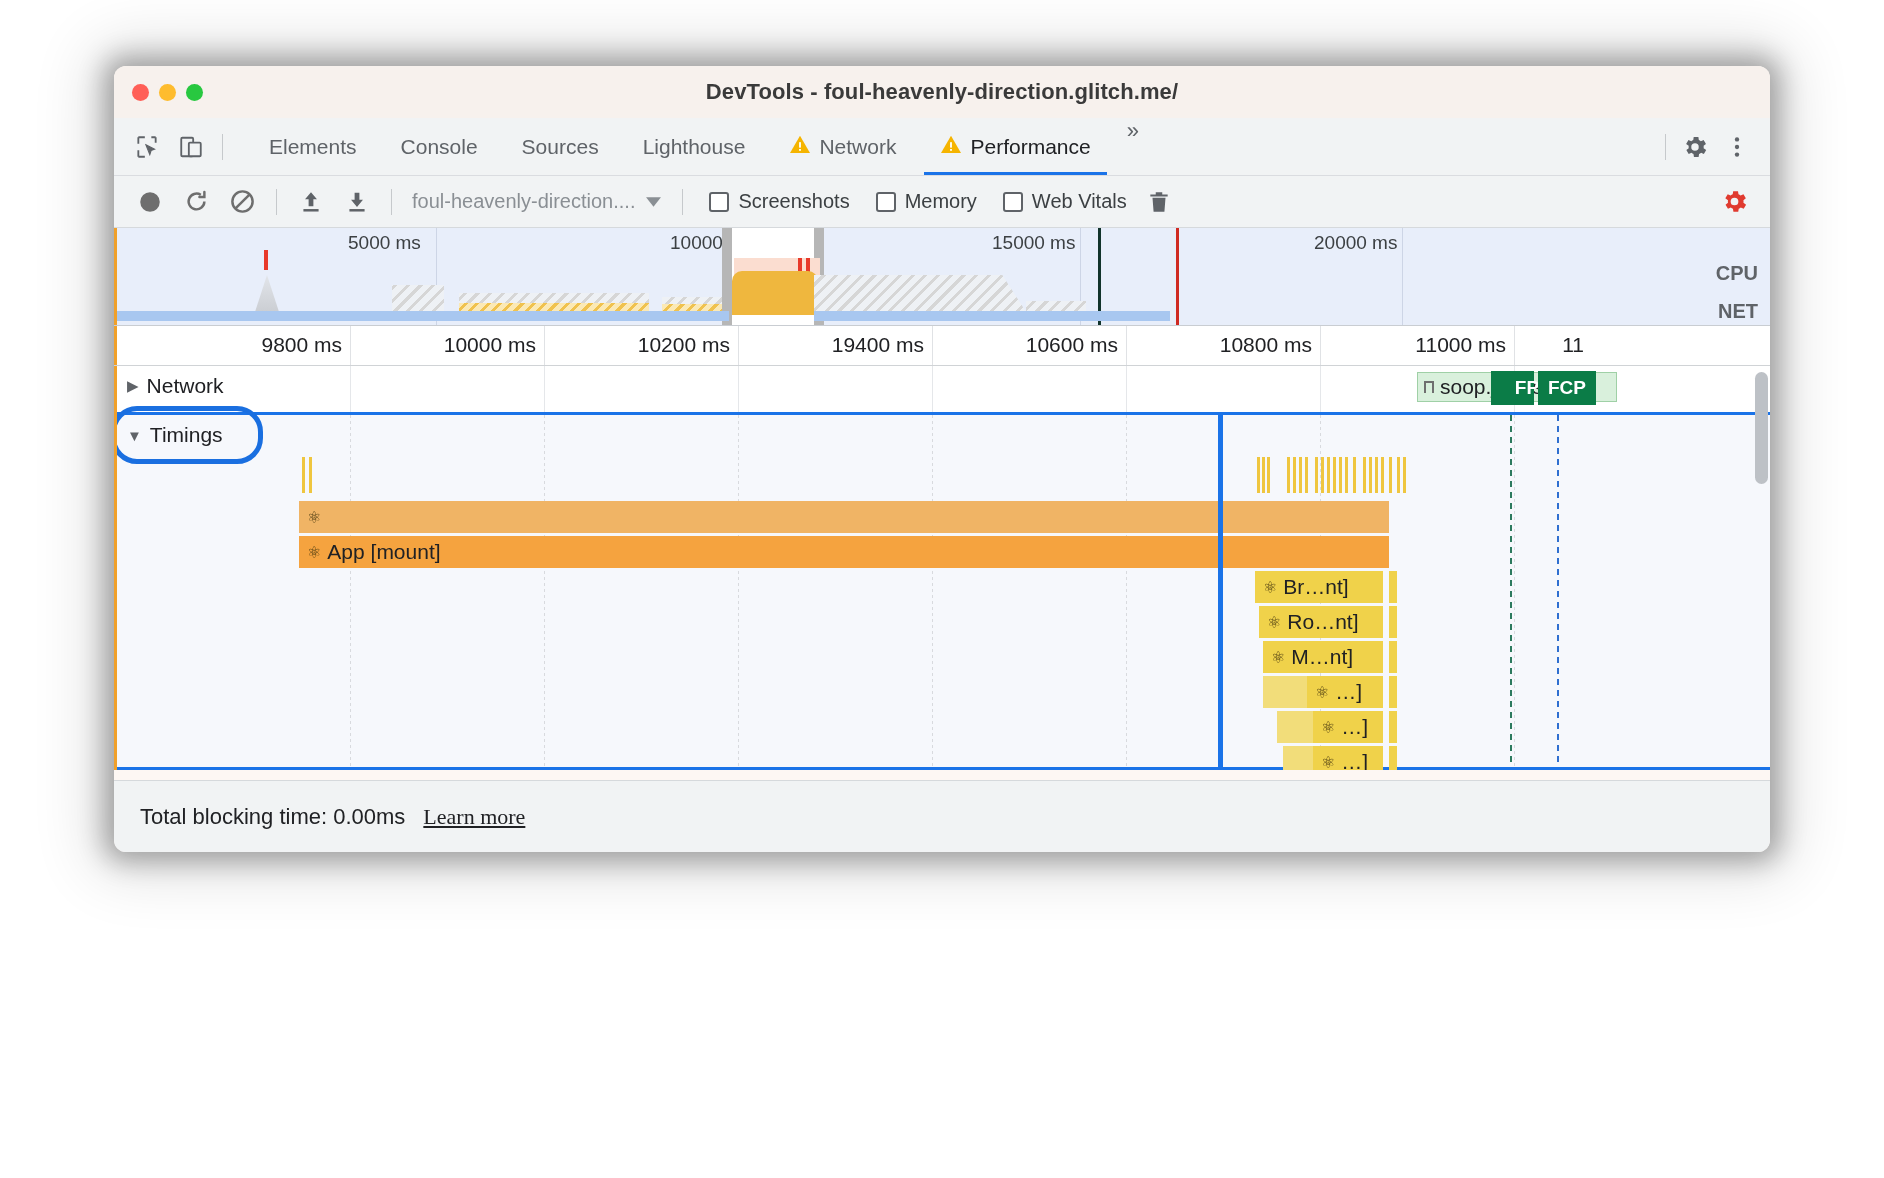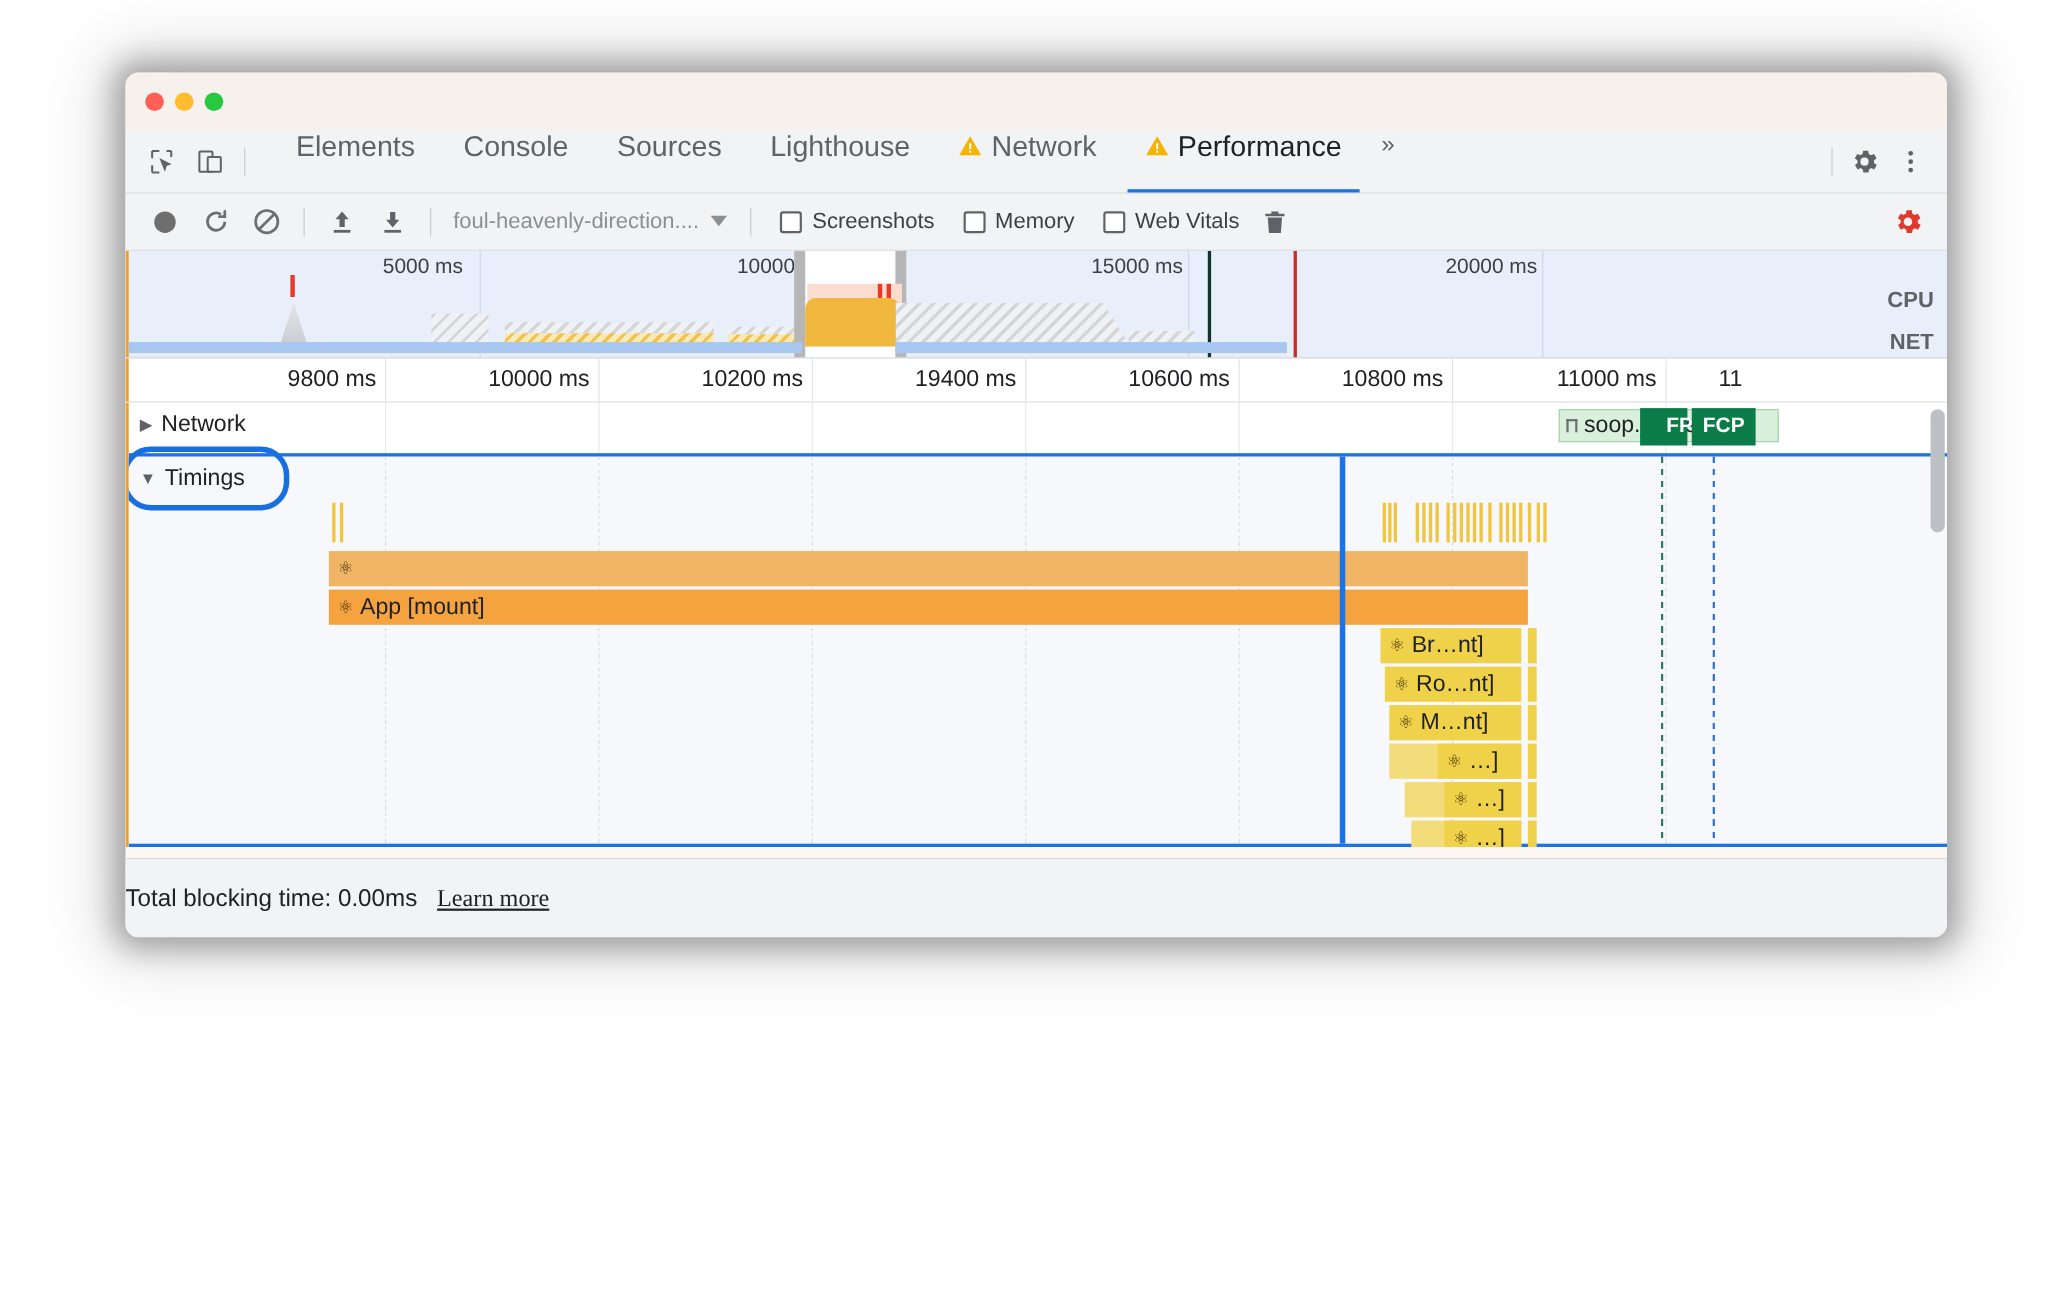--- a/index.html
+++ b/index.html
@@ -41,22 +41,22 @@
     border-bottom: 1px solid #dadce0;
     display: flex; align-items: stretch;
   }
   .tb-icons { display: flex; align-items: center; gap: 6px; padding: 0 10px 0 14px; }
   .tb-icon-btn {
     width: 38px; height: 38px; display: flex; align-items: center; justify-content: center;
   }
   .vsep { width: 1px; height: 26px; background: #c6c9cc; align-self: center; margin: 0 6px; }
   .tabs { display: flex; align-items: stretch; margin-left: 8px; }
   .tab {
-    display: flex; gap: 8px;
-    padding: 0 22px; font-size: 26px; color: #5f6368;
+    display: flex; align-items: center; gap: 8px;
+    padding: 0 22px; font-size: 21px; color: #5f6368;
     position: relative; white-space: nowrap;
   }
   .tab.active { color: #202124; }
   .tab.active::after {
     content: ""; position: absolute; left: 6px; right: 6px; bottom: 0;
     height: 3px; background: #1a73e8;
   }
   .warn-tri { display:inline-block; }
   .tb-right { margin-left: auto; display: flex; align-items: center; gap: 4px; padding-right: 14px; }
   .chevrons { font-size: 22px; color:#5f6368; padding: 0 14px; }
@@ -176,37 +176,38 @@
 
   
   .vscroll {
     position: absolute; right: 2px; width: 13px; border-radius: 7px; background:#bdc1c6;
   }
 
   
   .footer {
     position: absolute; left: 0; right: 0; bottom: 0; height: 72px;
     background: #f1f3f4; border-top: 1px solid #d6d9dc;
-    display: flex; align-items: center; gap: 18px; padding: 0 0;
+    display: flex; align-items: center; gap: 18px; padding: 0 26px;
     font-size: 22px; color: #202124;
   }
   .learn { color: #202124; text-decoration: underline; font-family: Liberation Serif, serif; }
 </style>
 </head>
 <body>
 <div id="root">
 
 <div class="window">
 
   <div class="titlebar">
     <div class="traffic">
       <span class="light red"></span>
       <span class="light yellow"></span>
       <span class="light green"></span>
     </div>
+    <div class="win-title">DevTools - foul-heavenly-direction.glitch.me/</div>
   </div>
 
   <div class="tabstrip">
     <div class="tb-icons">
       <div class="tb-icon-btn">
         <svg width="26" height="26" viewBox="0 0 24 24" fill="none" stroke="#5f6368" stroke-width="1.7">
           <path d="M4 3h6M4 3v6M4 21h6M4 21v-6M20 3h-4M20 3v5"></path>
           <path d="M11 10l8 4-3.2 1.2L14.6 19z" fill="#5f6368" stroke="#5f6368" stroke-width="1"></path>
         </svg>
       </div>

